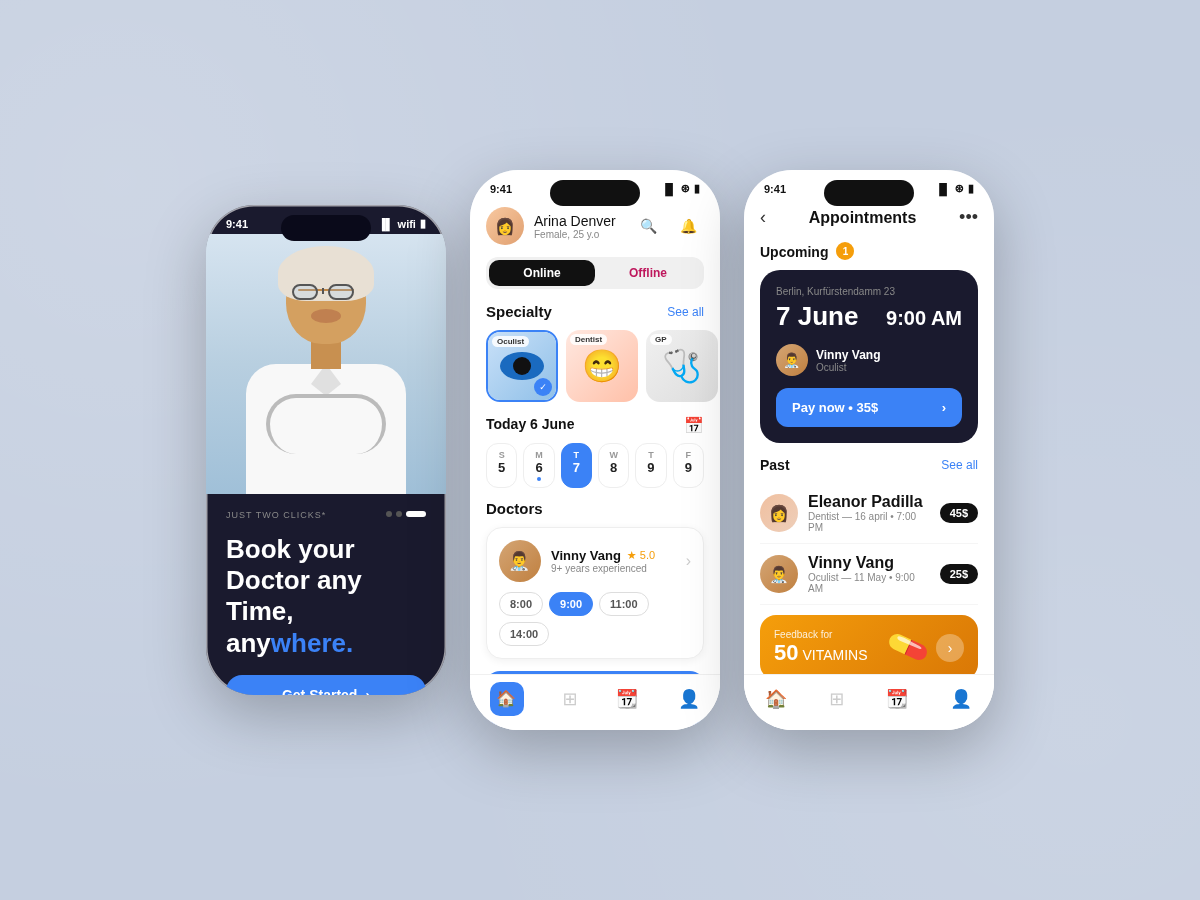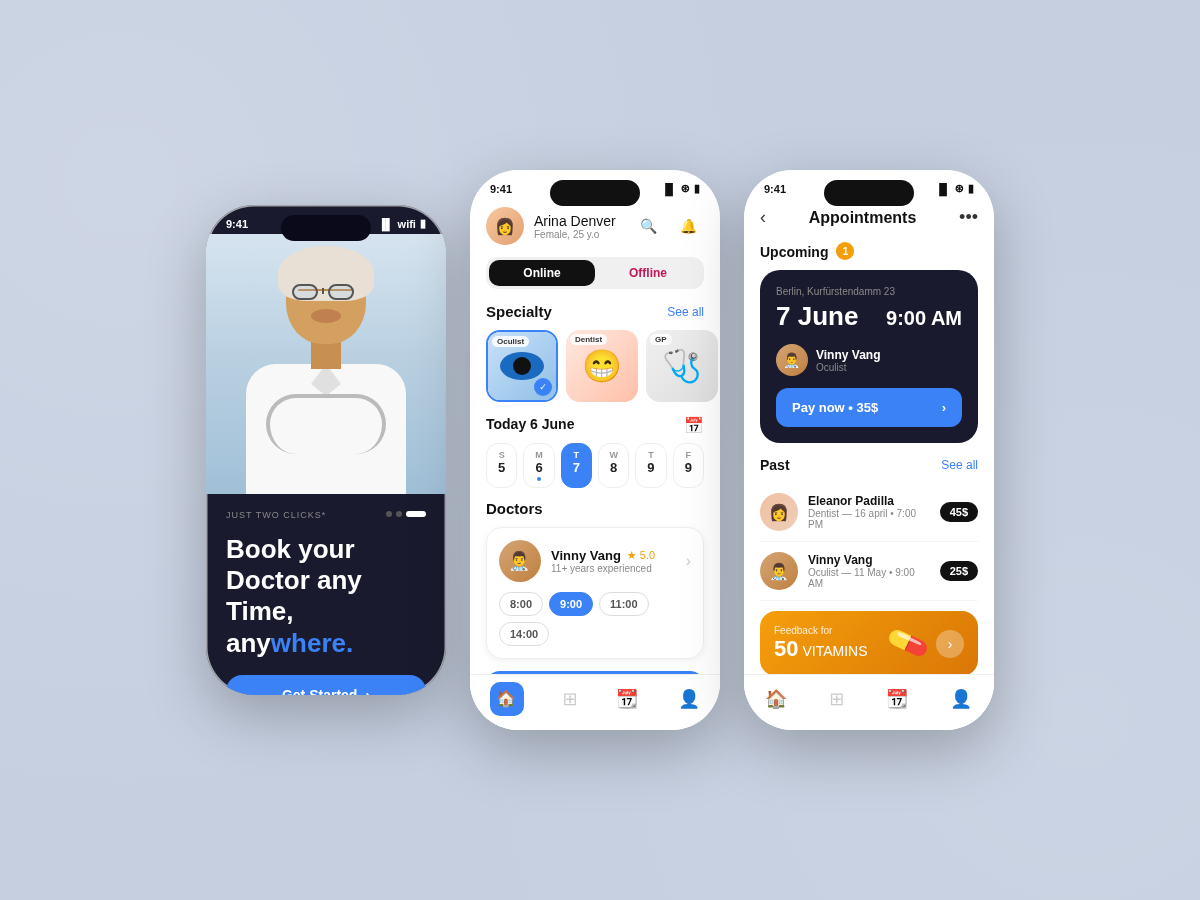--- a/index.html
+++ b/index.html
@@ -415,21 +415,21 @@
     .past-avatar {
       width: 38px; height: 38px;
       border-radius: 50%;
       background: linear-gradient(135deg, #d4a574, #c08040);
       display: flex; align-items: center; justify-content: center;
       font-size: 16px;
       flex-shrink: 0;
     }
     .past-avatar.female { background: linear-gradient(135deg, #f0c0a0, #d8906070); }
     .past-info { flex: 1; }
-    .past-name { font-size: 12px; font-weight: 700; color: #111; }
+    .past-name { font-size: 16px; font-weight: 700; color: #111; }
     .past-details { font-size: 10px; color: #888; }
     .past-price {
       background: #111;
       color: #fff;
       border-radius: 20px;
       padding: 4px 10px;
       font-size: 11px;
       font-weight: 700;
     }
 
@@ -664,21 +664,21 @@
           <span class="section-title">Doctors</span>
         </div>
         <div class="doctor-card">
           <div class="doctor-card-top">
             <div class="doc-avatar">👨‍⚕️</div>
             <div class="doc-info">
               <div style="display:flex;align-items:center;gap:6px;">
                 <span class="doc-name">Vinny Vang</span>
                 <span class="doc-rating">★ 5.0</span>
               </div>
-              <div class="doc-exp">11+ years experienced</div>
+              <div class="doc-exp">9+ years experienced</div>
             </div>
             <span class="doc-arrow">›</span>
           </div>
           <div class="time-slots">
             <div class="time-slot">8:00</div>
             <div class="time-slot selected">9:00</div>
             <div class="time-slot">11:00</div>
             <div class="time-slot">14:00</div>
           </div>
         </div>

